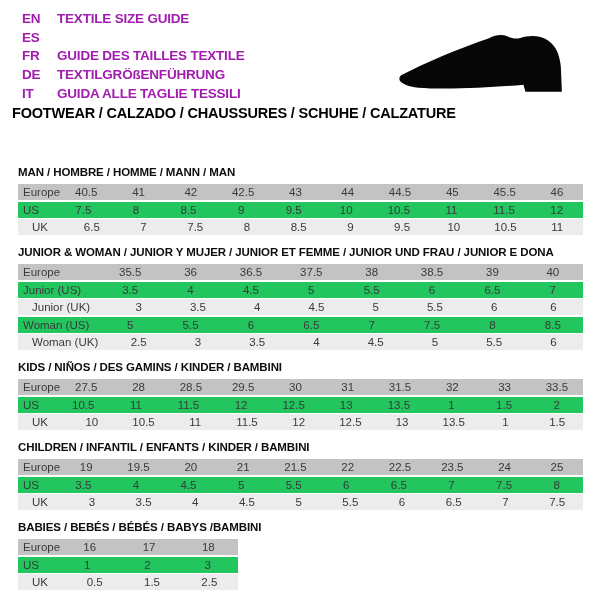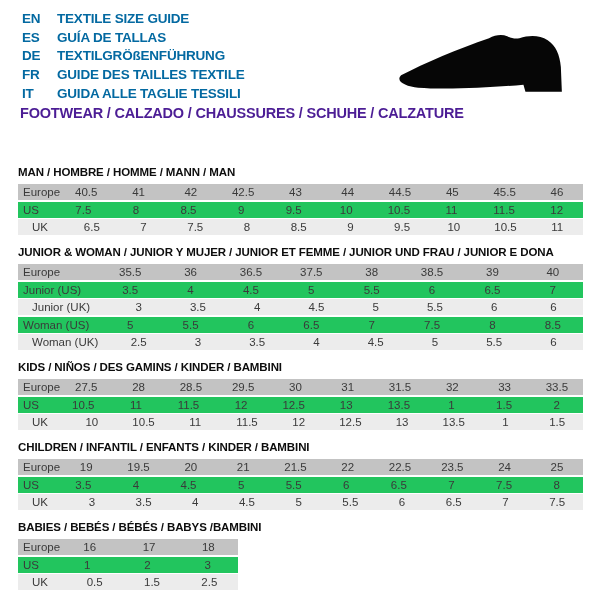--- a/index.html
+++ b/index.html
@@ -20,29 +20,29 @@
   .page{width:600px;height:600px;position:relative;}
 
   
   .langs{
     position:absolute;left:22px;top:9px;
   }
   .lang-row{
     display:flex;
     height:18.7px;align-items:center;
     font-weight:700;font-size:13.5px;letter-spacing:-0.2px;
-    color:#0369a1;
+    color:#a21caf;
   }
   .lang-code{width:35px;flex:0 0 35px;}
   .lang-text{white-space:nowrap;}
 
   .category{
-    position:absolute;left:20px;top:105px;
+    position:absolute;left:12px;top:105px;
     font-weight:700;font-size:14.5px;letter-spacing:-0.2px;
-    color:#4c1d95;white-space:nowrap;
+    color:#000000;white-space:nowrap;
   }
 
   .shoe{
     position:absolute;left:396px;top:32px;width:178px;height:64px;
   }
   .shoe svg{display:block;width:100%;height:100%;}
 
   
   .tables{
     position:absolute;left:18px;top:166px;width:565px;
@@ -75,29 +75,28 @@
 
 <div class="page">
 
   <div class="langs">
       <div class="lang-row">
         <span class="lang-code">EN</span>
         <span class="lang-text">TEXTILE SIZE GUIDE</span>
       </div>
       <div class="lang-row">
         <span class="lang-code">ES</span>
-        <span class="lang-text">GUÍA DE TALLAS</span>
+      </div>
+      <div class="lang-row">
+        <span class="lang-code">FR</span>
+        <span class="lang-text">GUIDE DES TAILLES TEXTILE</span>
       </div>
       <div class="lang-row">
         <span class="lang-code">DE</span>
         <span class="lang-text">TEXTILGRÖßENFÜHRUNG</span>
-      </div>
-      <div class="lang-row">
-        <span class="lang-code">FR</span>
-        <span class="lang-text">GUIDE DES TAILLES TEXTILE</span>
       </div>
       <div class="lang-row">
         <span class="lang-code">IT</span>
         <span class="lang-text">GUIDA ALLE TAGLIE TESSILI</span>
       </div>
     </div>
 
   <div class="shoe">
     <svg viewBox="0 0 176 62" preserveAspectRatio="none" aria-hidden="true">
       <path fill="var(--shoe-color)" d="

